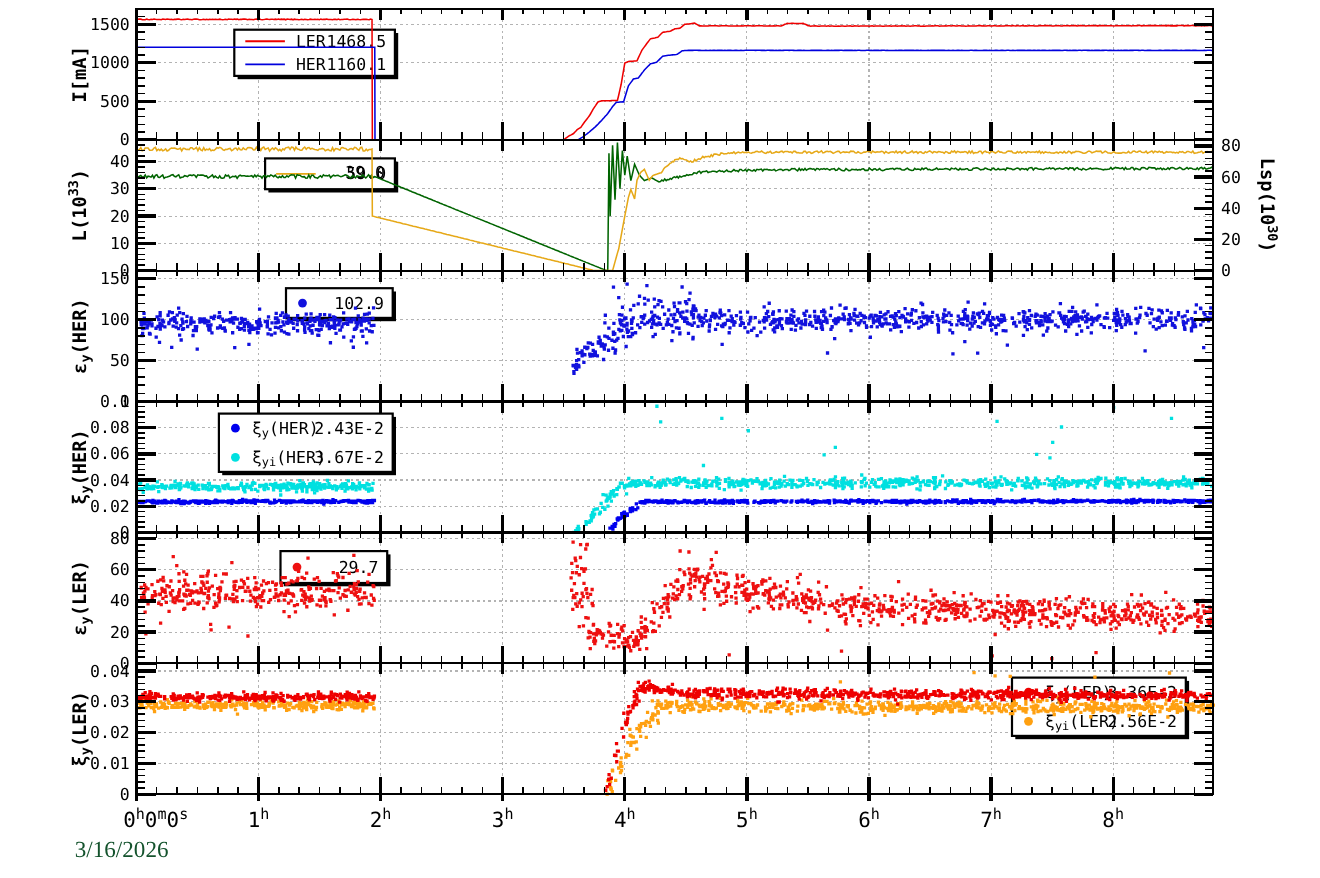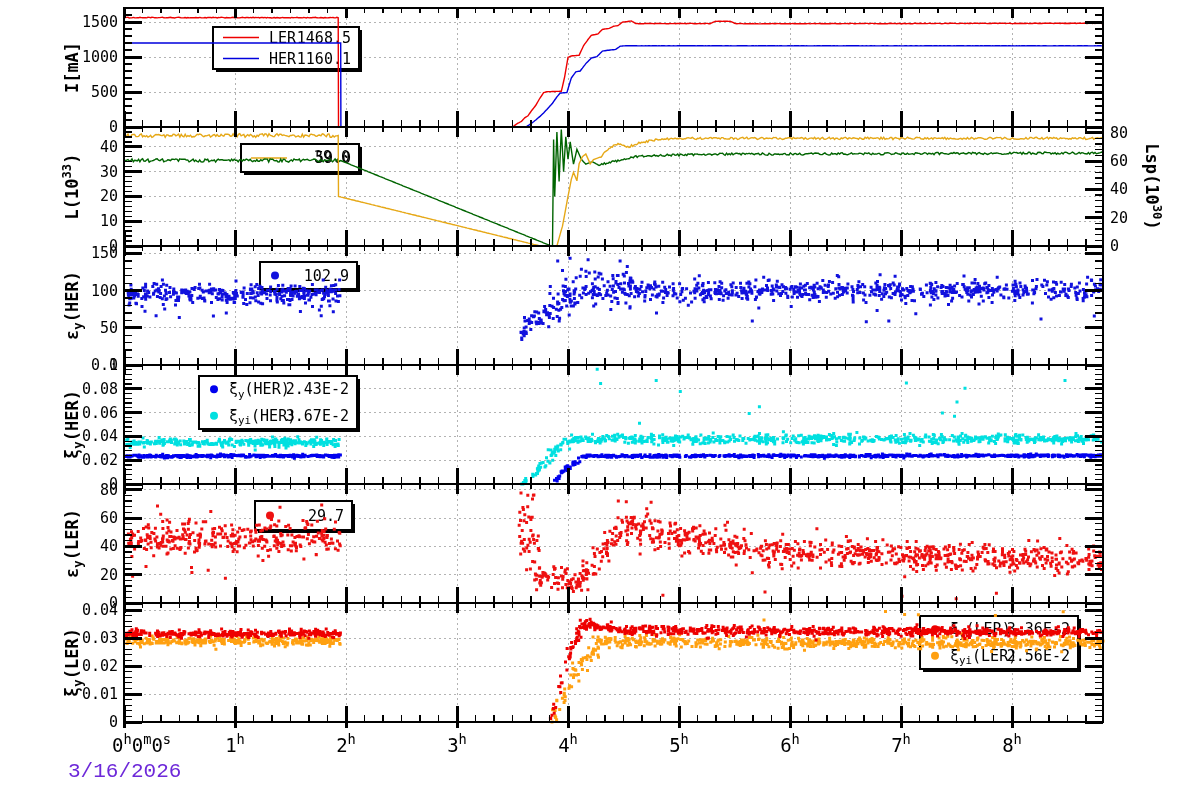--- a/index.html
+++ b/index.html
@@ -1,21 +1,21 @@
 <!DOCTYPE html>
 <html><head>
 <meta charset="utf-8">
 <style>
   html,body{margin:0;padding:0;background:#fff;}
   .stage{position:relative;width:1200px;height:798px;background:#ffffff;
          font-family:"DejaVu Sans Mono",monospace;overflow:hidden;text-align:center;}
   .stage svg{position:absolute;left:0;top:0;
          font-family:"DejaVu Sans Mono",monospace;}
-  .date-label{position:absolute;left:68px;top:760px;font-size:21px;color:#6d28d9;
-         font-family:Liberation Mono, monospace;}
+  .date-label{position:absolute;left:68px;top:760px;font-size:21px;color:#14532d;
+         font-family:Liberation Serif, serif;}
 </style>
 </head>
 <body>
 
 <div class="stage">
   <svg id="chart-svg" width="1200" height="798" viewBox="0 0 1200 798">
       <g>
         <g stroke="#b3b3b3" stroke-width="1" stroke-dasharray="2,3" shape-rendering="crispEdges">
           <line x1="124" x2="1103" y1="92" y2="92"></line>
           <line x1="124" x2="1103" y1="57" y2="57"></line>

